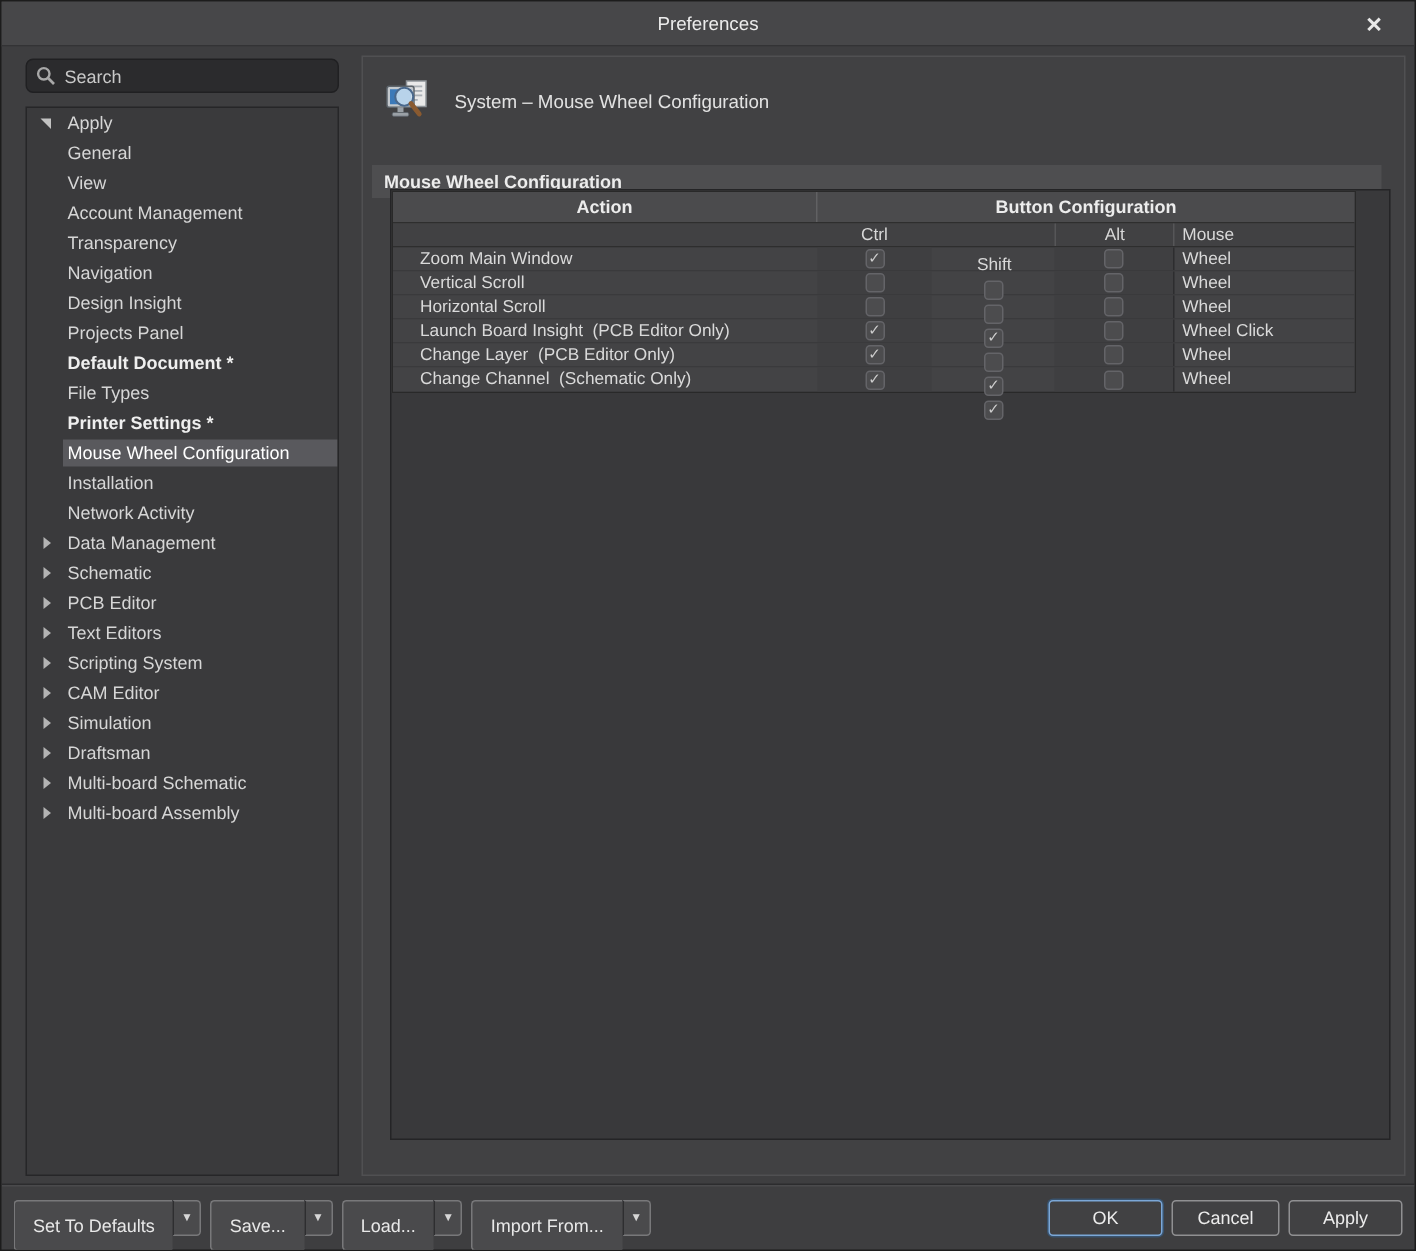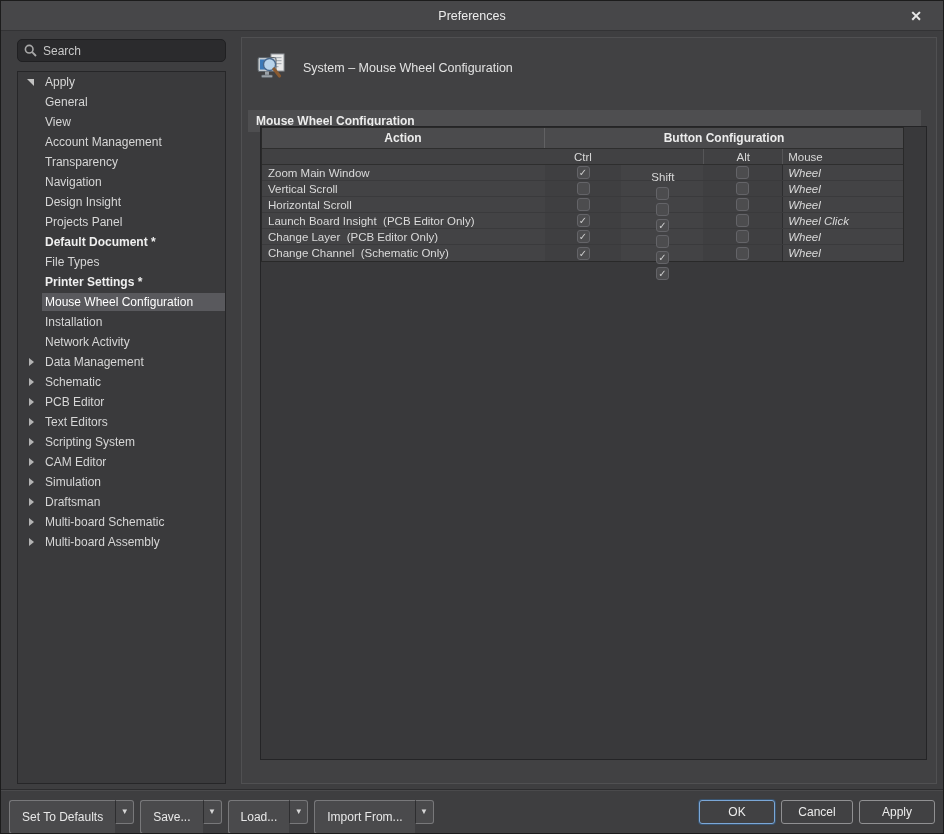--- a/index.html
+++ b/index.html
@@ -84,23 +84,23 @@
   .thead2 .c { display:flex; align-items:center; justify-content:center; }
   .c-action { width:283px; }
   .c-ctrl { width:77px; }
   .c-shift { width:82px; border-left:1px solid #565658;margin-top:28px; }
   .c-alt { width:79px; border-left:1px solid #565658; }
   .c-mouse { width:121px; justify-content:flex-start !important; padding-left:5px; border-left:1px solid #565658; }
   .trow { display:flex; height:16px; background:#434345; border-bottom:1px solid #3a3a3c;
     font-size:11.5px; color:#dadada; }
   .trow:last-child { border-bottom:none; }
   .trow .c { display:flex; align-items:center; }
-  .trow .c-action { padding-left:6px; white-space:pre; }
+  .trow .c-action { padding-left:18px; white-space:pre; }
   .trow .c-ctrl, .trow .c-shift, .trow .c-alt { justify-content:center; background:#3f3f41; border-left:none; }
-  .trow .c-mouse { border-left:1px solid #2d2d2f;font-style:italic; }
+  .trow .c-mouse { border-left:1px solid #2d2d2f; }
   .cb {
     width:13px; height:13px; border-radius:3px; background:#4c4c4e;
     border:1px solid #646468; display:flex; align-items:center; justify-content:center;
     color:#cccccc; font-size:10px; line-height:11px; cursor:default;
   }
 
   
   .footer {
     position:absolute; left:0; top:788px; width:942px; height:44px;
     border-top:1px solid #2c2c2e; box-shadow:0 1px 0 #4a4a4c inset;

